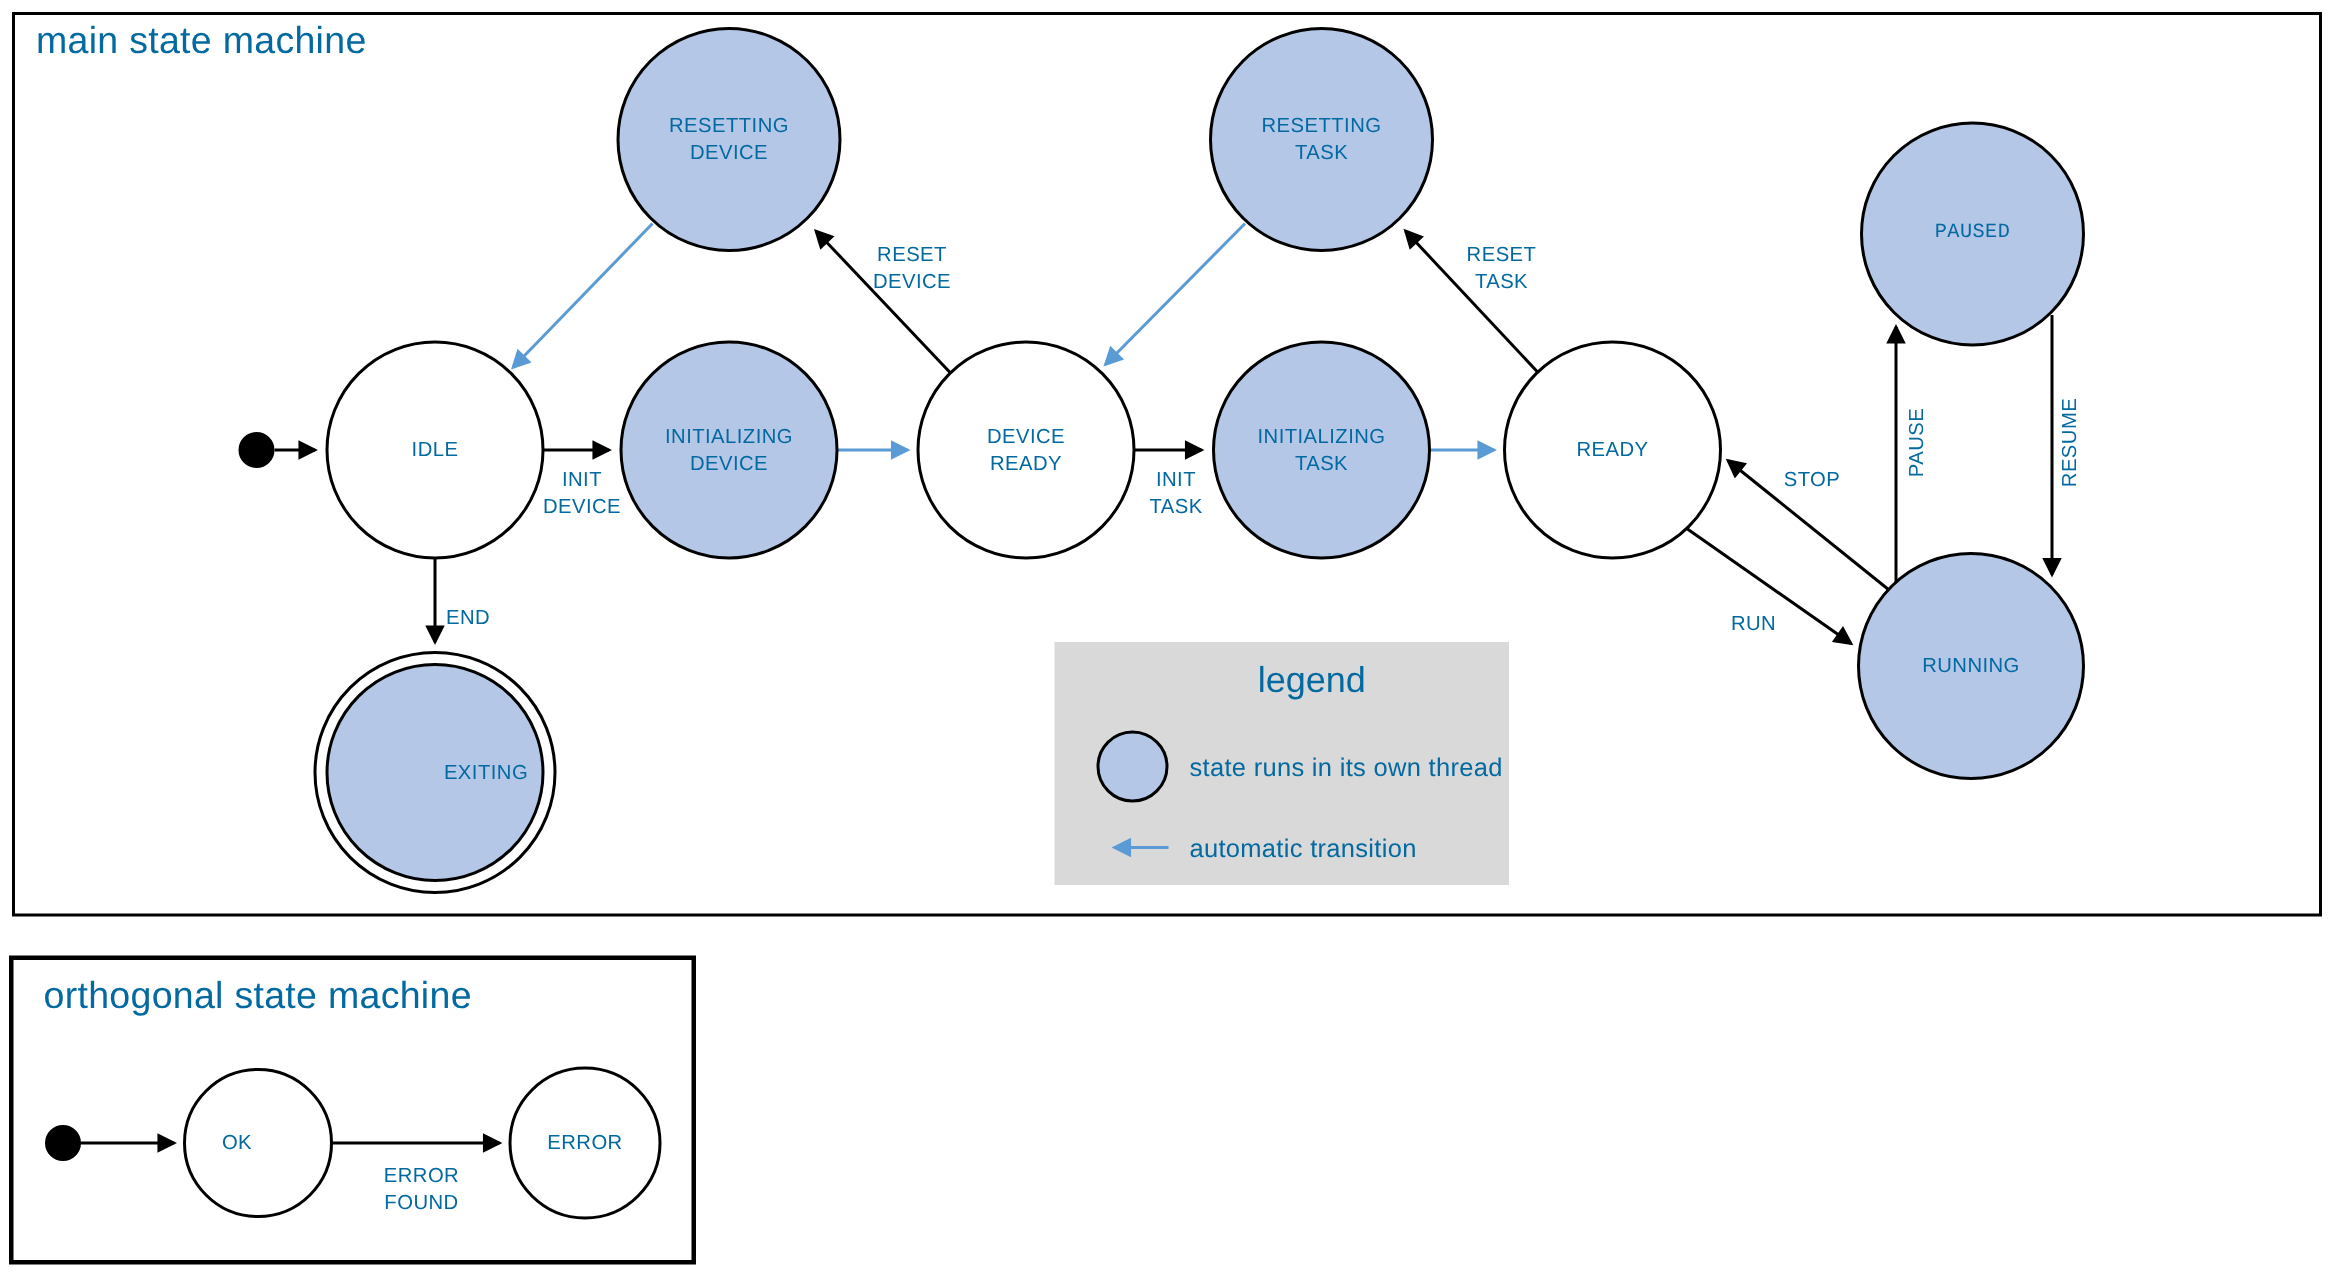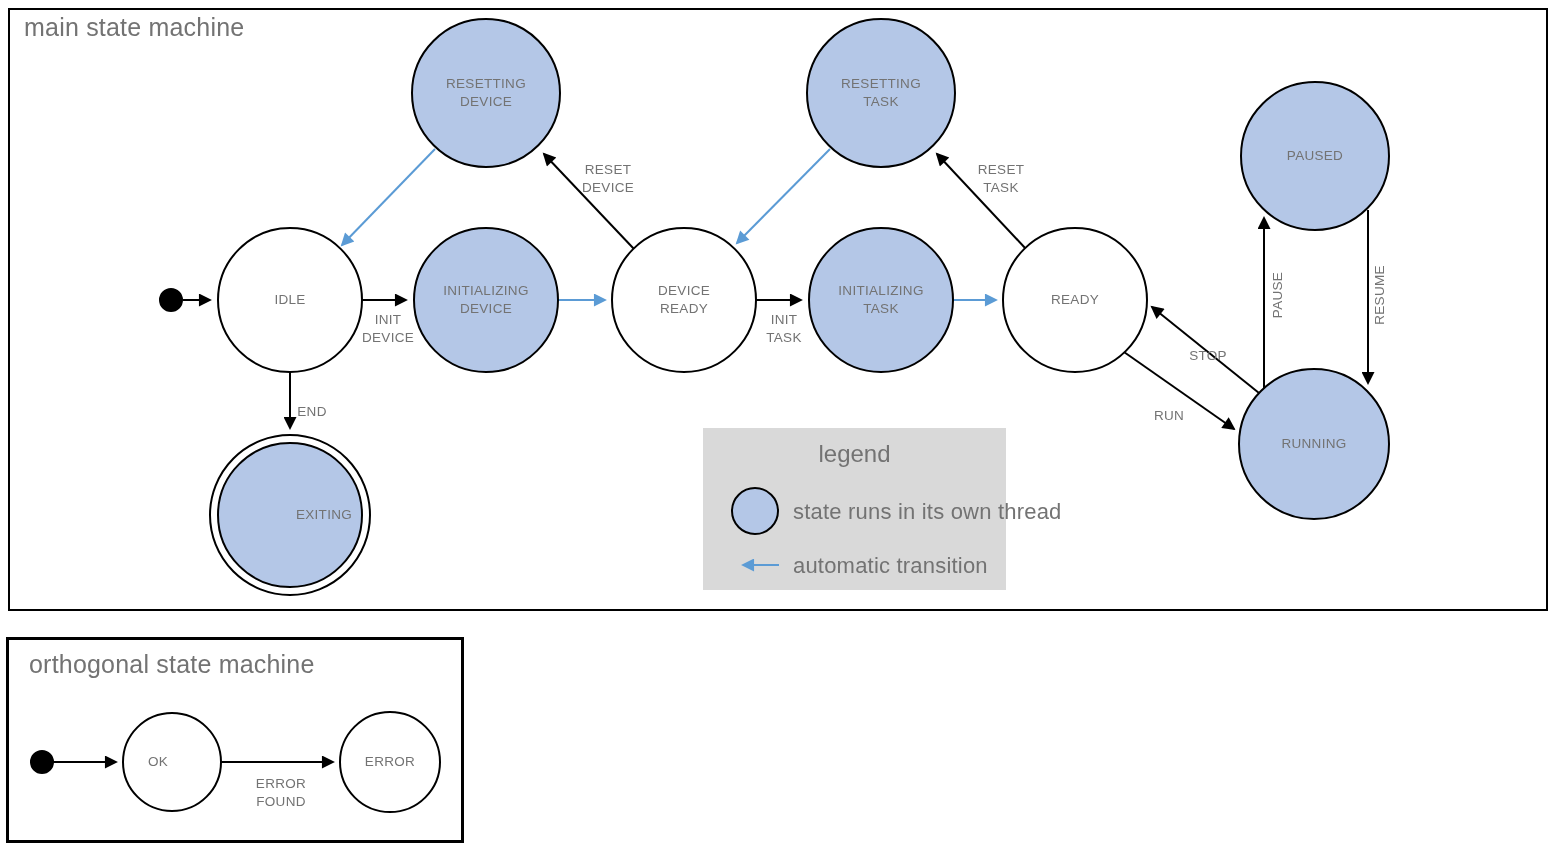--- a/index.html
+++ b/index.html
@@ -1,28 +1,28 @@
 <!DOCTYPE html>
 <html><head>
 <meta charset="utf-8">
 <style>
   html,body{margin:0;padding:0;background:#fff;}
   #page{position:relative;width:1555px;height:852px;background:#fff;
-        font-family:"Liberation Sans","DejaVu Sans",sans-serif;color:#737373;overflow:hidden;}
+        font-family:"Liberation Sans","DejaVu Sans",sans-serif;color:#0369a1;overflow:hidden;}
   .frame{position:absolute;background:#fff;border:2px solid #000;box-sizing:border-box;}
   #main-frame{left:8px;top:8px;width:1540px;height:603px;}
   #ortho-frame{left:6px;top:637px;width:458px;height:206px;border-width:3px;}
   #legend-box{position:absolute;left:703px;top:428px;width:303px;height:162px;background:#d9d9d9;}
   #diagram-svg{position:absolute;left:0;top:0;z-index:2;}
   .box-title{position:absolute;z-index:3;font-size:25px;letter-spacing:0.2px;}
   .lbl{position:absolute;z-index:3;transform:translate(-50%,-50%);text-align:center;
        font-size:13.5px;line-height:18px;white-space:pre-line;letter-spacing:0.3px;}
   .lbl.rot{transform:translate(-50%,-50%) rotate(-90deg);}
-  .legend-title{position:absolute;z-index:3;left:703px;top:440px;width:303px;text-align:center;font-size:24px;}
-  .legend-item-label{position:absolute;z-index:3;transform:translate(0,-50%);font-size:22px;letter-spacing:0.2px;}
+  .legend-title{position:absolute;z-index:3;left:703px;top:440px;width:303px;text-align:center;font-size:24px;padding-left:20px;}
+  .legend-item-label{position:absolute;z-index:3;transform:translate(0,-50%);font-size:17px;letter-spacing:0.2px;}
 </style>
 </head>
 <body>
 
 <div id="page">
 
   <div id="main-frame" class="frame"></div>
   <div id="ortho-frame" class="frame"></div>
   <div id="legend-box"></div>
 
@@ -91,35 +91,35 @@
 DEVICE</div>
   <div class="lbl" style="left:486px;top:300px;">INITIALIZING
 DEVICE</div>
   <div class="lbl" style="left:684px;top:300px;">DEVICE
 READY</div>
   <div class="lbl" style="left:881px;top:93px;">RESETTING
 TASK</div>
   <div class="lbl" style="left:881px;top:300px;">INITIALIZING
 TASK</div>
   <div class="lbl" style="left:1075px;top:300px;">READY</div>
-  <div class="lbl" style="left:1315px;top:156px;">PAUSED</div>
+  <div class="lbl" style="left:1315px;top:156px;font-family:Liberation Mono, monospace;">PAUSED</div>
   <div class="lbl" style="left:1314px;top:444px;">RUNNING</div>
   <div class="lbl" style="left:290px;top:515px;margin-left:34px;">EXITING</div>
   <div class="lbl" style="left:158px;top:762px;">OK</div>
   <div class="lbl" style="left:390px;top:762px;">ERROR</div>
 
   <div class="lbl" style="left:388px;top:329px;">INIT
 DEVICE</div>
   <div class="lbl" style="left:608px;top:179px;">RESET
 DEVICE</div>
   <div class="lbl" style="left:784px;top:329px;">INIT
 TASK</div>
   <div class="lbl" style="left:1001px;top:179px;">RESET
 TASK</div>
-  <div class="lbl" style="left:1208px;top:320px;margin-top:36px;">STOP</div>
+  <div class="lbl" style="left:1208px;top:320px;">STOP</div>
   <div class="lbl" style="left:1169px;top:416px;">RUN</div>
   <div class="lbl rot" style="left:1278px;top:295px;">PAUSE</div>
   <div class="lbl rot" style="left:1380px;top:295px;">RESUME</div>
   <div class="lbl" style="left:312px;top:412px;">END</div>
   <div class="lbl" style="left:281px;top:793px;">ERROR
 FOUND</div>
 
   <div class="legend-item-label" style="left:793px;top:512px;">state runs in its own thread</div>
   <div class="legend-item-label" style="left:793px;top:566px;text-align:right;">automatic transition</div>
 

